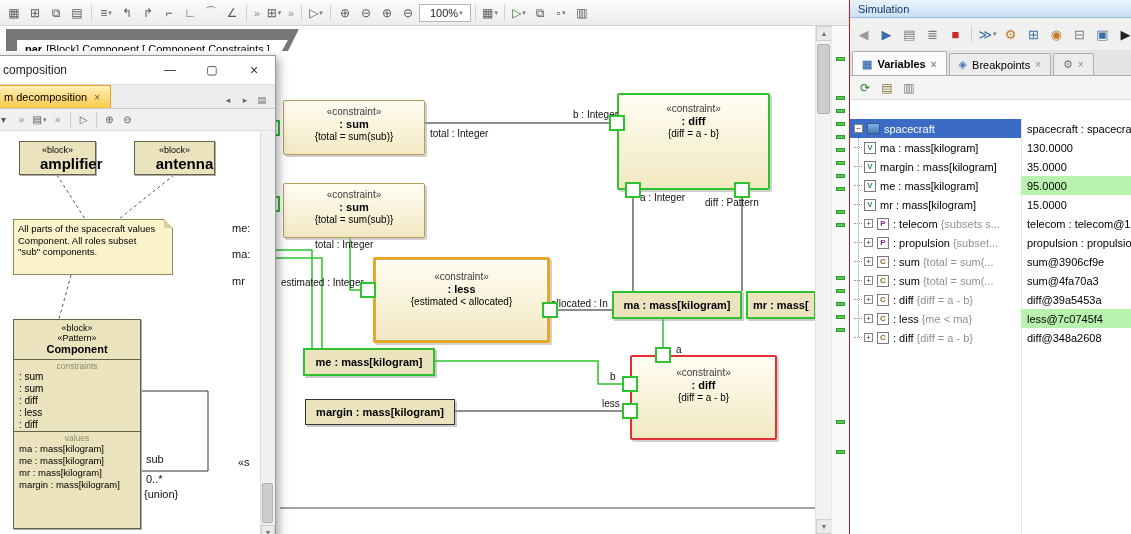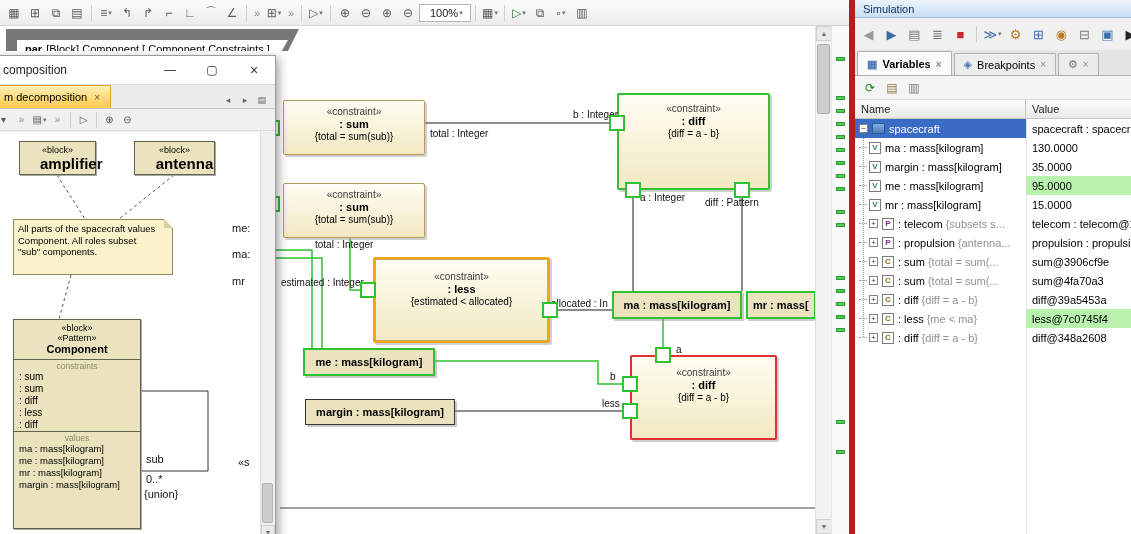--- a/index.html
+++ b/index.html
@@ -36,21 +36,21 @@
   
   .vscroll { position: absolute; left: 815px; top: 26px; width: 16px; height: 508px; background: #f2f2f2; border-left: 1px solid #e0e0e0; z-index: 4; }
   .sbtn { position: absolute; left: 0; width: 16px; height: 15px; background: #eaeaea; border: 1px solid #cfcfcf; color: #707070; font-size: 7px; display: flex; align-items: center; justify-content: center; }
   .sthumb { position: absolute; left: 1px; width: 13px; background: #cdcdcd; border: 1px solid #b0b0b0; border-radius: 2px; }
 
   
   .annot { position: absolute; left: 831px; top: 0; width: 18px; height: 534px; background: #fafafa; border-left: 1px solid #e8e8e8; z-index: 4; }
   .amark { position: absolute; left: 4px; width: 9px; height: 4px; background: #55c855; border: 1px solid #2f9a2f; }
 
   
-  .sim { position: absolute; left: 849px; top: 0; width: 282px; height: 534px; background: #f0f0f0; border-left: 6px solid #b91c1c; z-index: 6; }
+  .sim { position: absolute; left: 849px; top: 0; width: 282px; height: 534px; background: #f0f0f0; border-left: 1px solid #b91c1c; z-index: 6; }
   .sim-title { height: 18px; background: linear-gradient(#eaf3fc,#cbdff4); border-bottom: 1px solid #9ab8da; font-size: 11px; display: flex; align-items: center; padding-left: 8px; color: #15366a; }
   .sim-toolbar { height: 32px; display: flex; align-items: center; padding: 0 3px; gap: 2px; background: #f0f0f0; }
   .sim-toolbar .ticon { width: 21px; height: 21px; font-size: 13px; }
   .sim-toolbar .ticon:last-child { margin-left: auto; }
   .sim-tabs { height: 26px; display: flex; align-items: flex-end; padding-left: 2px; border-bottom: 1px solid #b0b0b0; background: #e4e4e4; overflow: hidden; }
   .stab { height: 22px; display: flex; align-items: center; gap: 5px; padding: 0 9px; font-size: 11px; border: 1px solid #b0b0b0; border-bottom: none; background: #ececec; margin-right: 2px; border-radius: 2px 2px 0 0; white-space: nowrap; flex: none; }
   .stab.active { background: #fbfbfb; height: 25px; margin-bottom: -1px; font-weight: bold; }
   .stab .tabicon { font-size: 11px; }
   .stab .tx { color: #8a8a8a; font-size: 10px; }
   .var-toolbar { height: 24px; display: flex; align-items: center; gap: 4px; padding-left: 6px; background: #f4f4f4; border-bottom: 1px solid #ddd; }
@@ -281,24 +281,20 @@
         <span class="tabicon" style="color:#777">⚙</span>
         <span class="tx">×</span>
       </div>
     </div>
     <div class="var-toolbar" id="var-toolbar">
         <div class="ticon" style="color: rgb(42, 138, 42);">⟳</div>
         <div class="ticon" style="color: rgb(138, 122, 58);">▤</div>
         <div class="ticon" style="color: rgb(122, 122, 122);">▥</div>
       </div>
     <div class="vtable">
-      <div class="vhead">
-        <div class="vh-name">Name</div>
-        <div class="vh-value">Value</div>
-      </div>
       <div class="vbody" id="vbody">
         <div class="vcol-divider"></div>
         <div class="treeline"></div>
       <div class="vrow">
             <div class="vname sel">
               <span class="exp">−</span>
               <span class="node-icon"></span>
               <span class="vtext">spacecraft</span>
             </div>
             <div class="vvalue">spacecraft : spacecra...</div>
@@ -344,21 +340,21 @@
               <span class="vqual">{subsets s...</span>
             </div>
             <div class="vvalue">telecom : telecom@17...</div>
           </div>
           <div class="vrow">
             <div class="vname">
               <span class="hdot"></span>
               <span class="exp">+</span>
               <span class="badge bP">P</span>
               <span class="vtext">: propulsion</span>
-              <span class="vqual">{antenna...</span>
+              <span class="vqual">{subset...</span>
             </div>
             <div class="vvalue">propulsion : propulsion</div>
           </div>
           <div class="vrow">
             <div class="vname">
               <span class="hdot"></span>
               <span class="exp">+</span>
               <span class="badge bC">C</span>
               <span class="vtext">: sum</span>
               <span class="vqual">{total = sum(...</span>

